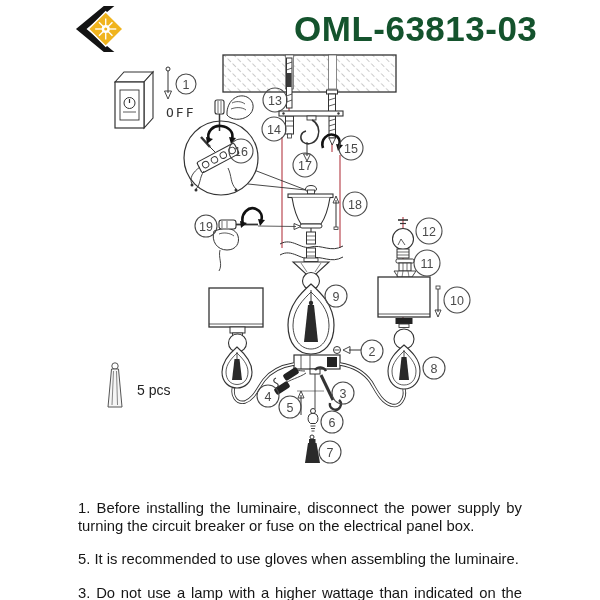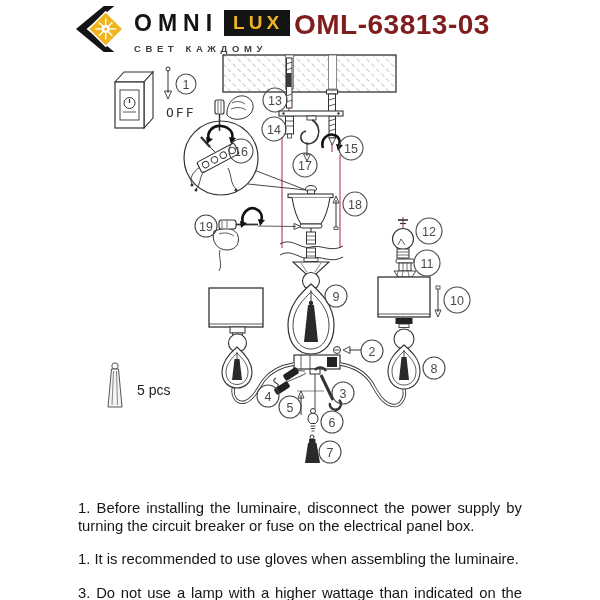--- a/index.html
+++ b/index.html
@@ -7,22 +7,22 @@
         font-family:"Liberation Sans",sans-serif;color:#1b1b1b;}
   
   .logo{position:absolute;left:68px;top:4px;width:200px;height:50px;}
   .logo-mark{position:absolute;left:0;top:1px;width:62px;height:48px;}
   .logo-text{position:absolute;left:66px;top:4px;}
   .brand-row{display:flex;align-items:center;gap:6px;height:30px;}
   .brand-omni{font-size:23px;font-weight:700;letter-spacing:6px;color:#141414;}
   .brand-lux{background:#141414;color:#f0b41e;font-size:19px;font-weight:700;
              letter-spacing:4px;padding:3px 7px 4px 9px;line-height:1;}
   .brand-tagline{margin-top:5px;font-size:9.5px;font-weight:700;letter-spacing:4.6px;color:#3d3d3d;}
-  .model{position:absolute;left:294px;top:9px;font-size:28px;font-weight:700;
-         letter-spacing:0.5px;color:#7f1d1d;white-space:nowrap;}
+  .model{position:absolute;left:294px;top:9px;font-size:35px;font-weight:700;
+         letter-spacing:0.5px;color:#14532d;white-space:nowrap;}
   
   .diagram{position:absolute;left:0;top:0;width:600px;height:600px;}
   svg text{font-family:"Liberation Sans",sans-serif;}
   .callout circle{fill:#fff;fill-opacity:0;stroke:#4a4a4a;stroke-width:1.1;}
   .callout text{fill:#4a4a4a;font-size:12.5px;text-anchor:middle;}
   .off-label{font-family:"DejaVu Sans Mono",monospace;font-size:13px;letter-spacing:2px;fill:#333;}
   .pcs-label{font-size:14px;fill:#222;}
   
   .instructions{position:absolute;left:62px;top:484px;width:476px;
                 font-size:14.8px;line-height:17.6px;color:#161616;}
@@ -41,27 +41,20 @@
         <g stroke="#fff" stroke-width="1.4">
           <line x1="38" y1="14" x2="38" y2="36"></line>
           <line x1="27" y1="25" x2="49" y2="25"></line>
           <line x1="31" y1="18" x2="45" y2="32"></line>
           <line x1="45" y1="18" x2="31" y2="32"></line>
         </g>
         <circle cx="38" cy="25" r="4.2" fill="#fff"></circle>
         <circle cx="38" cy="25" r="1.6" fill="#f0b41e"></circle>
       </g>
     </svg>
-    <div class="logo-text">
-      <div class="brand-row">
-        <span class="brand-omni">OMNI</span>
-        <span class="brand-lux">LUX</span>
-      </div>
-      <div class="brand-tagline">СВЕТ КАЖДОМУ</div>
-    </div>
   </div>
   <div class="model">OML-63813-03</div>
 
   <svg class="diagram" viewBox="0 0 600 600">
     <defs>
       <pattern id="hatch" width="7" height="7" patternUnits="userSpaceOnUse" patternTransform="rotate(-45)">
         <rect width="7" height="7" fill="#fff"></rect>
         <line x1="0" y1="0" x2="0" y2="7" stroke="#8a8a8a" stroke-width="0.9" stroke-dasharray="4 2.5"></line>
       </pattern>
     </defs>
@@ -445,16 +438,16 @@
         <text x="355" y="208.5">18</text>
       </g>
     <g class="callout">
       <circle cx="206" cy="226" r="11"></circle>
         <text x="206" y="230.5">19</text>
       </g>
   </svg>
 
   <div class="instructions">
     <p>1. Before installing the luminaire, disconnect the power supply by turning the circuit breaker or fuse on the electrical panel box.</p>
-    <p>1. It is recommended to use gloves when assembling the luminaire.</p>
+    <p>5. It is recommended to use gloves when assembling the luminaire.</p>
     <p>3. Do not use a lamp with a higher wattage than indicated on the special sticker located on the lamp base.</p>
   </div>
 </div>
 
 </body></html>

